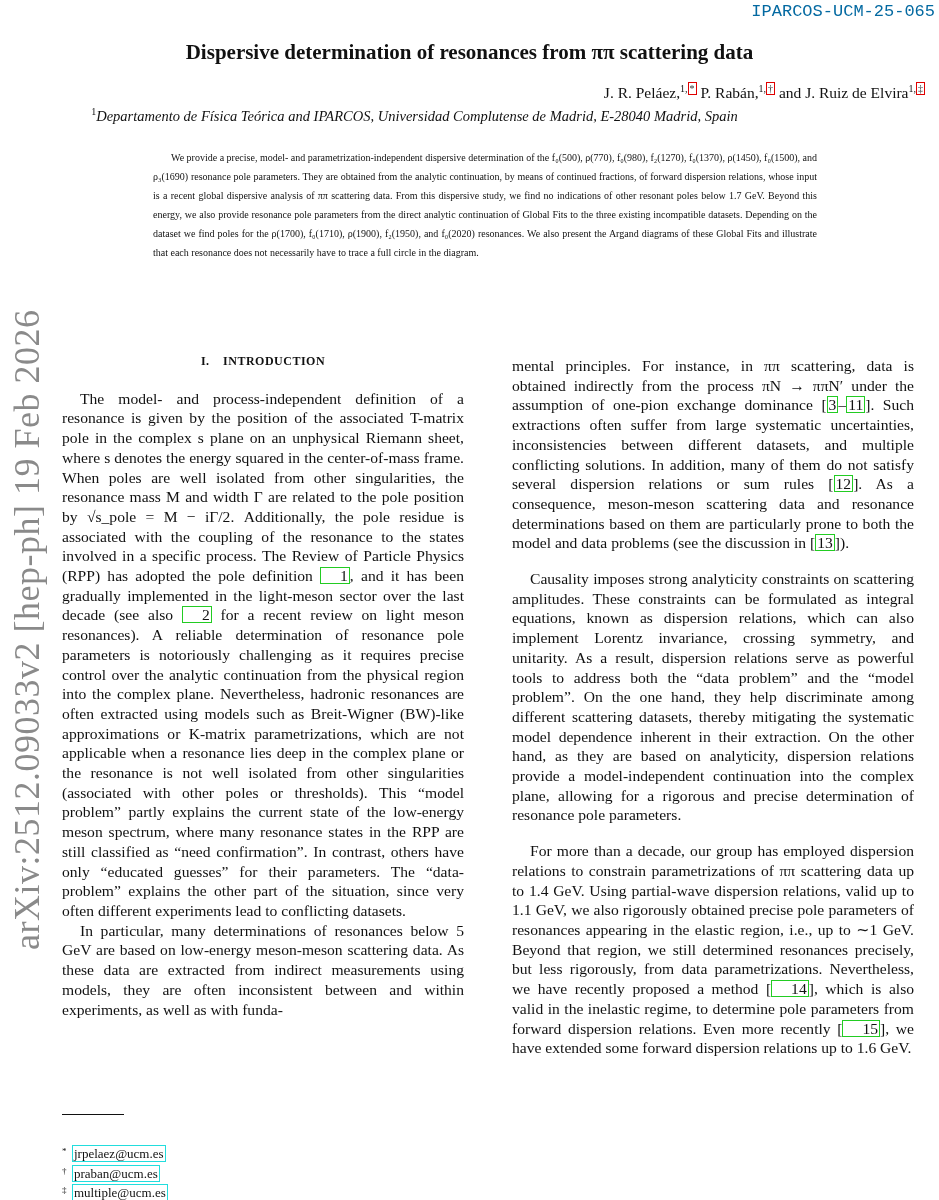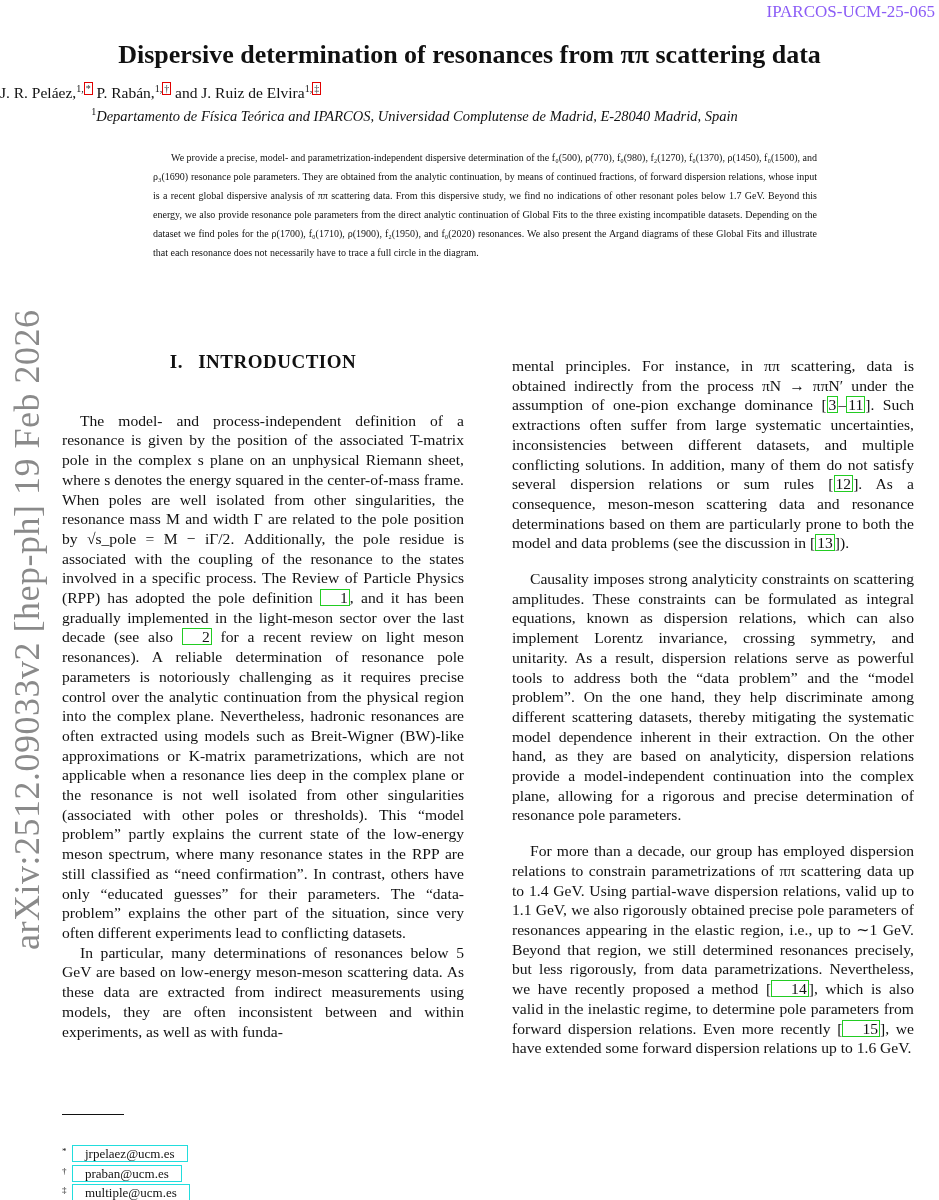--- a/index.html
+++ b/index.html
@@ -3,34 +3,34 @@
   <meta charset="utf-8">
   <style>
     html, body { margin: 0; padding: 0; background: #ffffff; }
     body {
       width: 939px; height: 1200px; position: relative; overflow: hidden;
       font-family: "DejaVu Serif", "Liberation Serif", serif;
       color: #111;
     }
     .report-number {
       position: absolute; top: 2px; right: 4px;
-      font-family: Liberation Serif, serif; font-size: 17px; color: #8b5cf6; margin-left: 24px;
+      font-family: Liberation Mono, monospace; font-size: 17px; color: #0369a1; margin-left: 24px;
     }
     .arxiv-stamp {
       position: absolute; left: 6px; top: 950px;
       transform-origin: 0 0; transform: rotate(-90deg);
       font-family: "Liberation Serif", serif; font-size: 36px; color: #8a8a8a;
       white-space: nowrap; letter-spacing: 0.5px;
     }
     .title {
       position: absolute; top: 40px; left: 0; width: 939px; text-align: center;
-      font-family: "Liberation Serif", serif; font-weight: bold; font-size: 26px;
+      font-family: "Liberation Serif", serif; font-weight: bold; font-size: 21px;
     }
     .authors {
-      position: absolute; top: 82px; left: 0; width: 925px; text-align: left;
+      position: absolute; top: 82px; left: 0; width: 925px; text-align: right;
       font-family: "Liberation Serif", serif; font-size: 15.5px;
     }
     .authors sup { font-size: 10px; vertical-align: 6px; }
     .fnlink {
       display: inline-block; border: 1.5px solid #e00000; padding: 0 1px;
       font-size: 10px; line-height: 11px; vertical-align: 6px; color: #333;
     }
     .affil {
       position: absolute; top: 106px; left: 0; width: 829px; text-align: center;
       font-family: "Liberation Serif", serif; font-style: italic; font-size: 14.5px;
@@ -41,38 +41,38 @@
       font-family: "Liberation Serif", serif; font-size: 10px; line-height: 19px;
       text-align: justify; text-indent: 18px;
     }
     .col {
       position: absolute; font-family: "Liberation Serif", serif; font-size: 15.6px;
       line-height: 19.7px; text-align: justify;
     }
     .col-left { left: 62px; top: 352px; width: 402px; }
     .col-right { left: 512px; top: 356px; width: 402px; }
     .section-head {
-      text-align: center; font-weight: bold; font-size: 19px; letter-spacing: 0.5px;
-      margin: 0 0 39px 0; word-spacing: 10px;
+      text-align: center; font-weight: bold; font-size: 12px; letter-spacing: 0.5px;
+      margin: 0 0 17px 0; word-spacing: 10px;
     }
     p { margin: 0; text-indent: 18px; }
     p.noindent { text-indent: 0; }
     p.gap { margin-top: 16px; }
     .cite {
       display: inline-block; border: 1.5px solid #22cc22; line-height: 15px; padding: 0 1px;
     }
     .footrule {
       position: absolute; left: 62px; top: 1114px; width: 62px; height: 1px; background: #111;
     }
     .footnotes {
       position: absolute; left: 62px; top: 1143px; font-family: "Liberation Serif", serif;
       font-size: 13px; line-height: 16.5px;
     }
     .fn-mark { display: inline-block; width: 10px; font-size: 9px; vertical-align: 4px; }
-    .email { border: 1.5px solid #22dddd; padding: 0 12px; }
+    .email { border: 1.5px solid #22dddd; padding: 0 1px; }
   </style>
 </head>
 <body>
 
 <div class="report-number">IPARCOS-UCM-25-065</div>
 
 <div class="arxiv-stamp">arXiv:2512.09033v2  [hep-ph]  19 Feb 2026</div>
 
 <div class="title">Dispersive determination of resonances from ππ scattering data</div>
 

